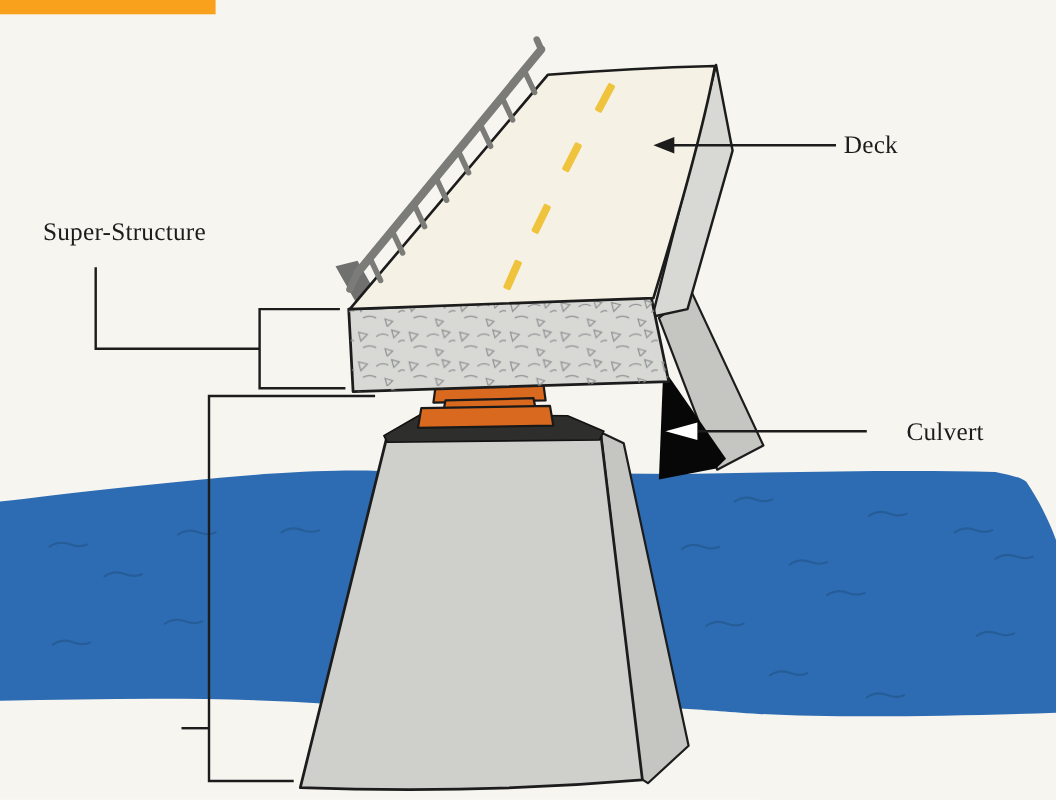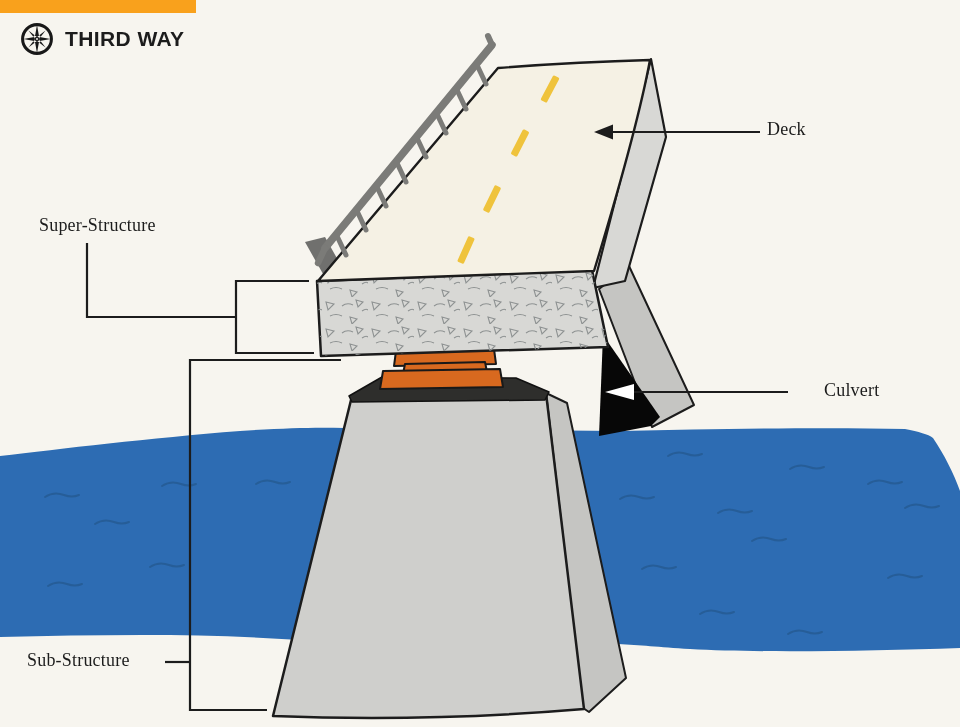--- a/index.html
+++ b/index.html
@@ -11,47 +11,29 @@
   }
   html,body{margin:0;padding:0;}
   .stage{position:relative;width:960px;height:727px;background:var(--background);
          overflow:hidden;font-family:"Liberation Serif","DejaVu Serif",serif;}
   .topbar{position:absolute;left:0;top:0;width:196px;height:13px;background:var(--accent-orange);}
   .brand{position:absolute;left:19px;top:21px;display:flex;align-items:center;gap:10px;}
   .brand svg{display:block;}
   .brand-text{font-family:"Liberation Sans","DejaVu Sans",sans-serif;font-weight:800;
               font-size:21px;letter-spacing:.4px;color:var(--ink);}
   .art{position:absolute;left:0;top:0;}
-  .label{position:absolute;font-size:18px;color:var(--ink);letter-spacing:.2px;white-space:nowrap;}
+  .label{position:absolute;font-size:23px;color:var(--ink);letter-spacing:.2px;white-space:nowrap;}
 </style>
 </head>
 <body>
 
 <div class="stage">
 
   <div class="topbar"></div>
 
-  <div class="brand">
-    <svg width="36" height="36" viewBox="0 0 40 40">
-      <circle cx="20" cy="20" r="16" fill="none" stroke="#181818" stroke-width="3.4"></circle>
-      <g fill="#181818">
-        <path d="M20,4.5 L22.2,16.6 L17.8,16.6 Z"></path>
-        <path d="M20,35.5 L22.2,23.4 L17.8,23.4 Z"></path>
-        <path d="M5,20 L17,22.2 L17,17.8 Z"></path>
-        <path d="M35,20 L23,22.2 L23,17.8 Z"></path>
-        <path d="M29.5,10.5 L22.6,15.9 L24.1,17.4 Z"></path>
-        <path d="M10.5,10.5 L17.4,15.9 L15.9,17.4 Z"></path>
-        <path d="M29.5,29.5 L22.6,24.1 L24.1,22.6 Z"></path>
-        <path d="M10.5,29.5 L17.4,24.1 L15.9,22.6 Z"></path>
-        <path d="M20,16.4 L23.6,20 L20,23.6 L16.4,20 Z"></path>
-      </g>
-      <path d="M20,18.6 L21.4,20 L20,21.4 L18.6,20 Z" fill="#F7F5EF"></path>
-    </svg>
-    <span class="brand-text">THIRD WAY</span>
-  </div>
 
   <svg class="art" width="960" height="727" viewBox="0 0 960 727">
     <defs>
       <pattern id="stipple" width="46" height="27" patternUnits="userSpaceOnUse">
         <g stroke="#8E9292" fill="none" stroke-width="1.1">
           <path d="M4,5 l8,2 -6,6 z"></path>
           <path d="M20,9 q5,-4 11,-1"></path>
           <path d="M34,3 l7,2 -5,5 z"></path>
           <path d="M8,19 q6,-3 12,0"></path>
           <path d="M28,20 l7,2 -5,5 z"></path>
@@ -140,16 +122,15 @@
 
       <path d="M760,132 L606,132"></path>
 
       <path d="M788,392 L634,392"></path>
     </g>
     <path d="M594,132 L613,124.5 L613,139.5 Z" style="fill:var(--ink)"></path>
     <path d="M605,392 L634,384 L634,400 Z" fill="#FFFFFF"></path>
   </svg>
 
   <div class="label" style="left:767px;top:119px">Deck</div>
-  <div class="label" style="left:39px;top:215px">Super-Structure</div>
+  <div class="label" style="left:39px;top:198px">Super-Structure</div>
   <div class="label" style="left:824px;top:380px">Culvert</div>
-  <div class="label" style="left:27px;top:650px">Sub-Structure</div>
 </div>
 
 </body></html>

